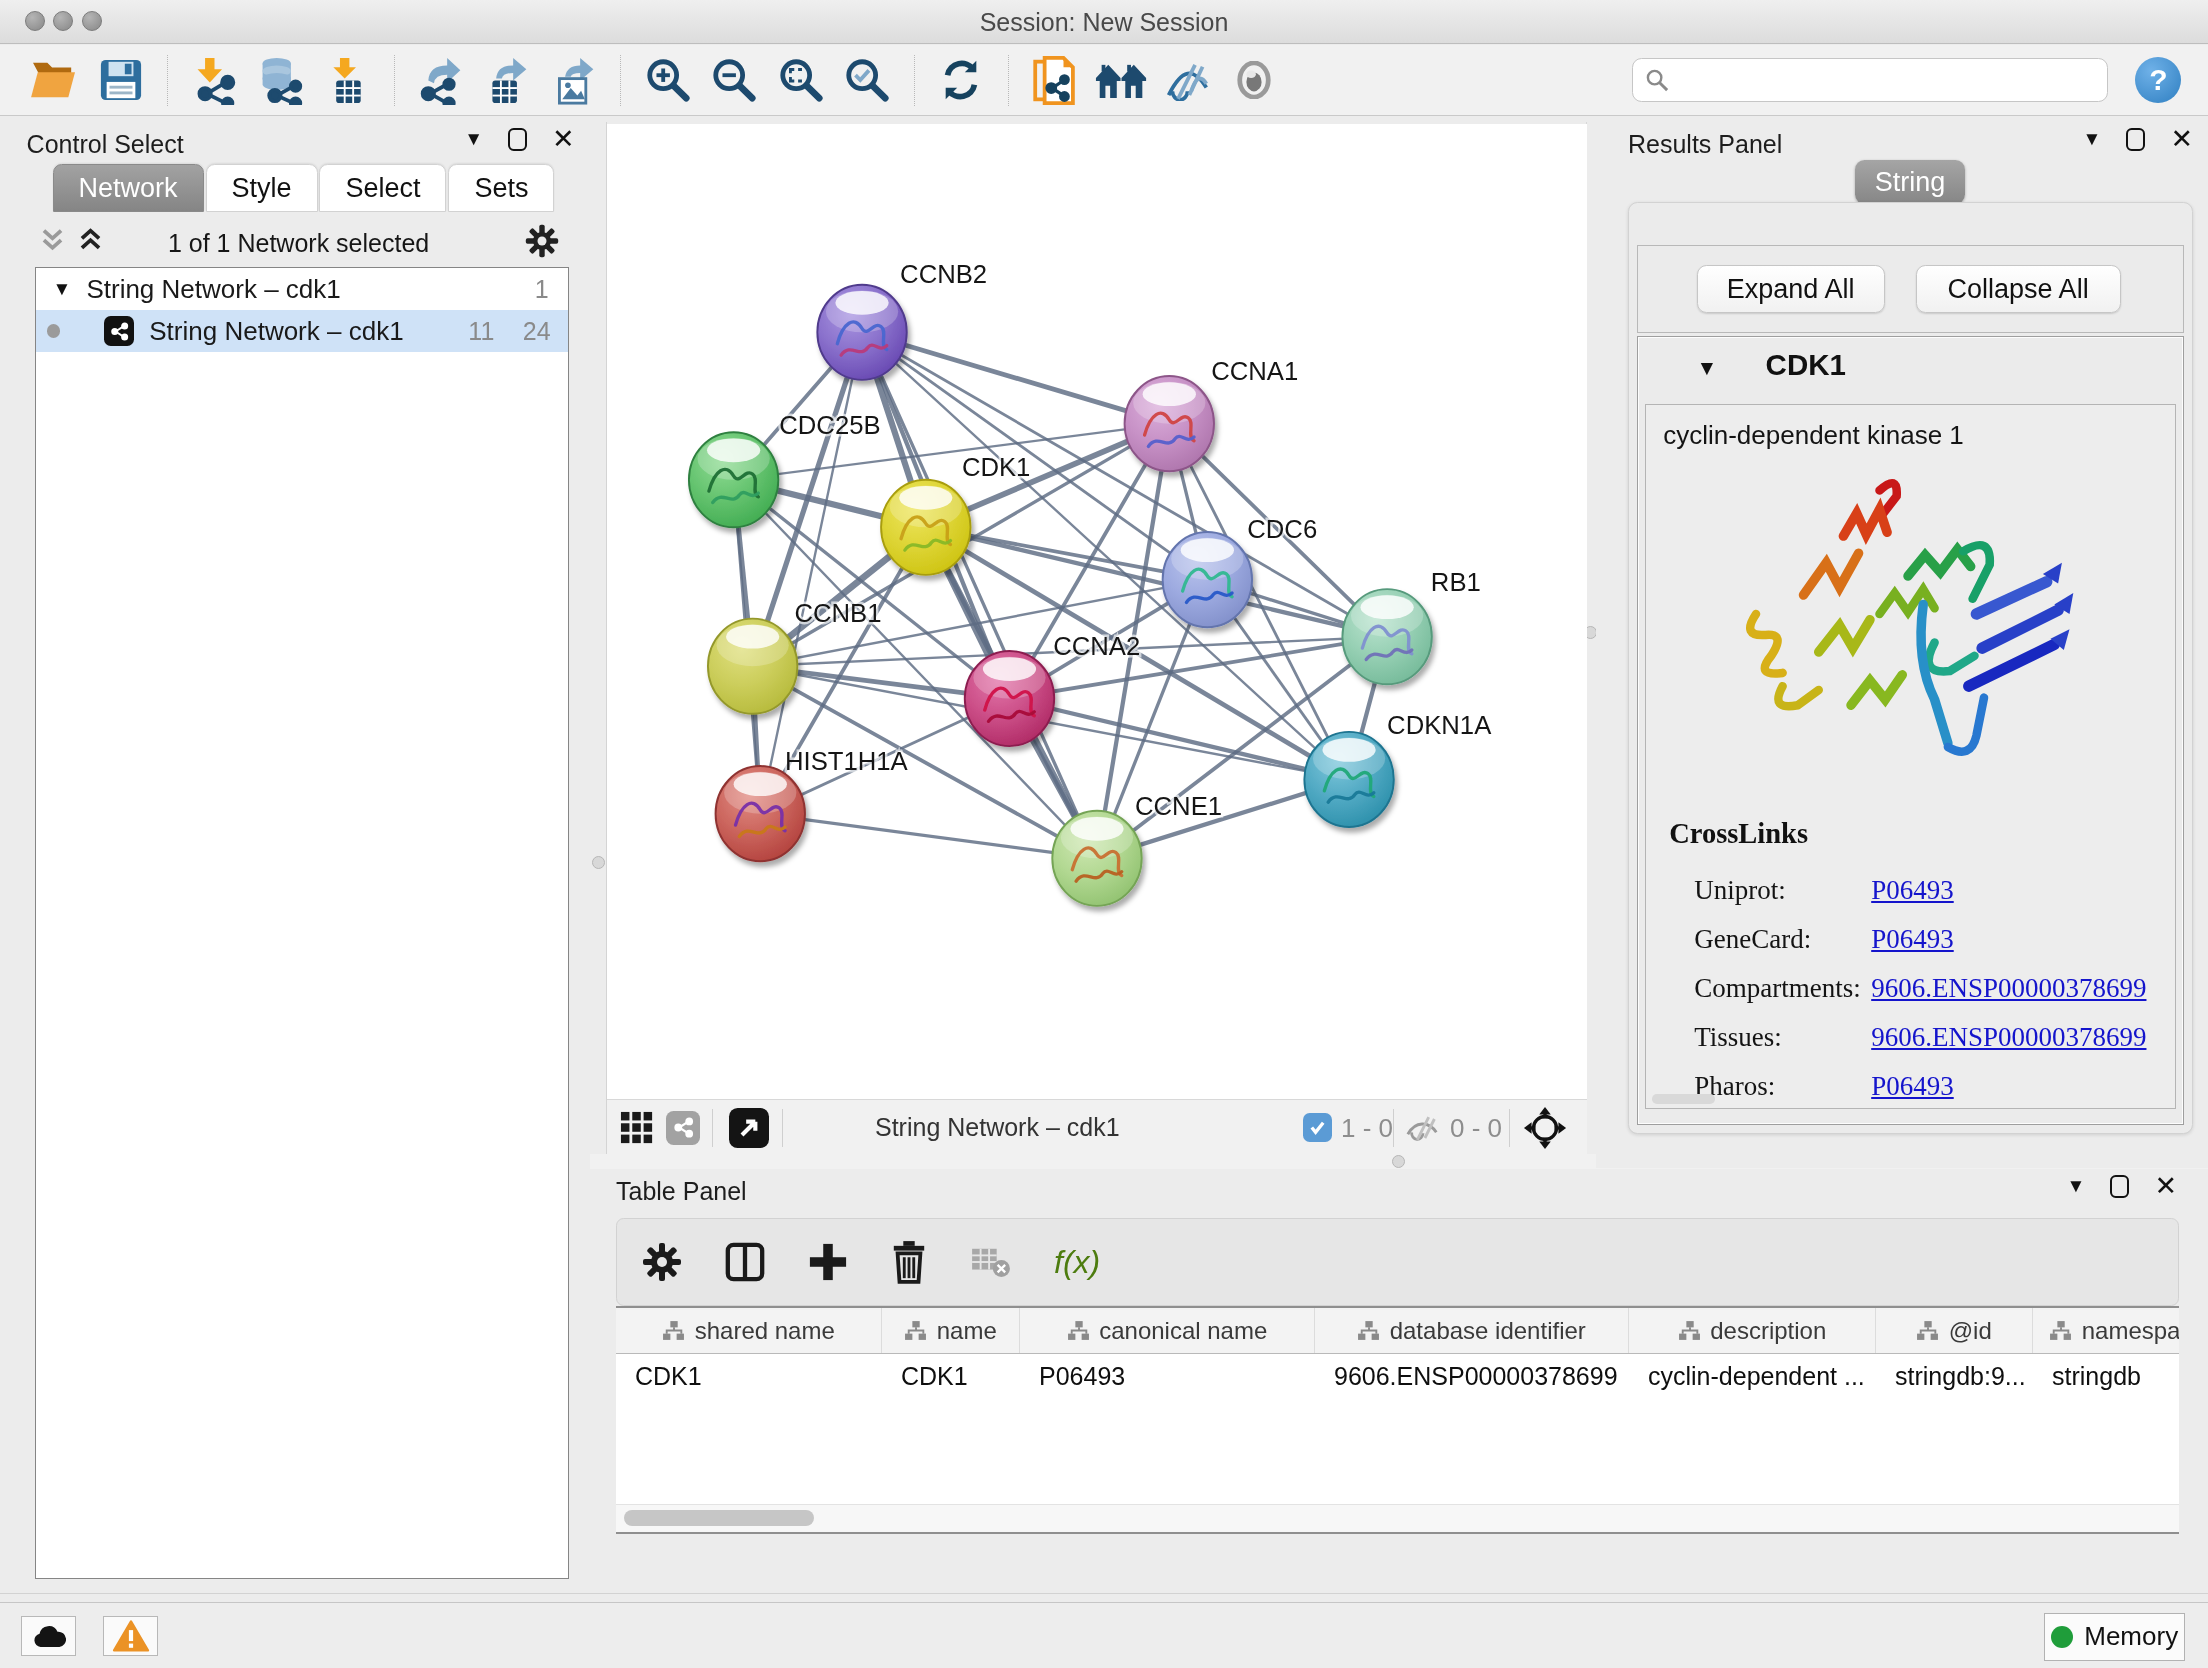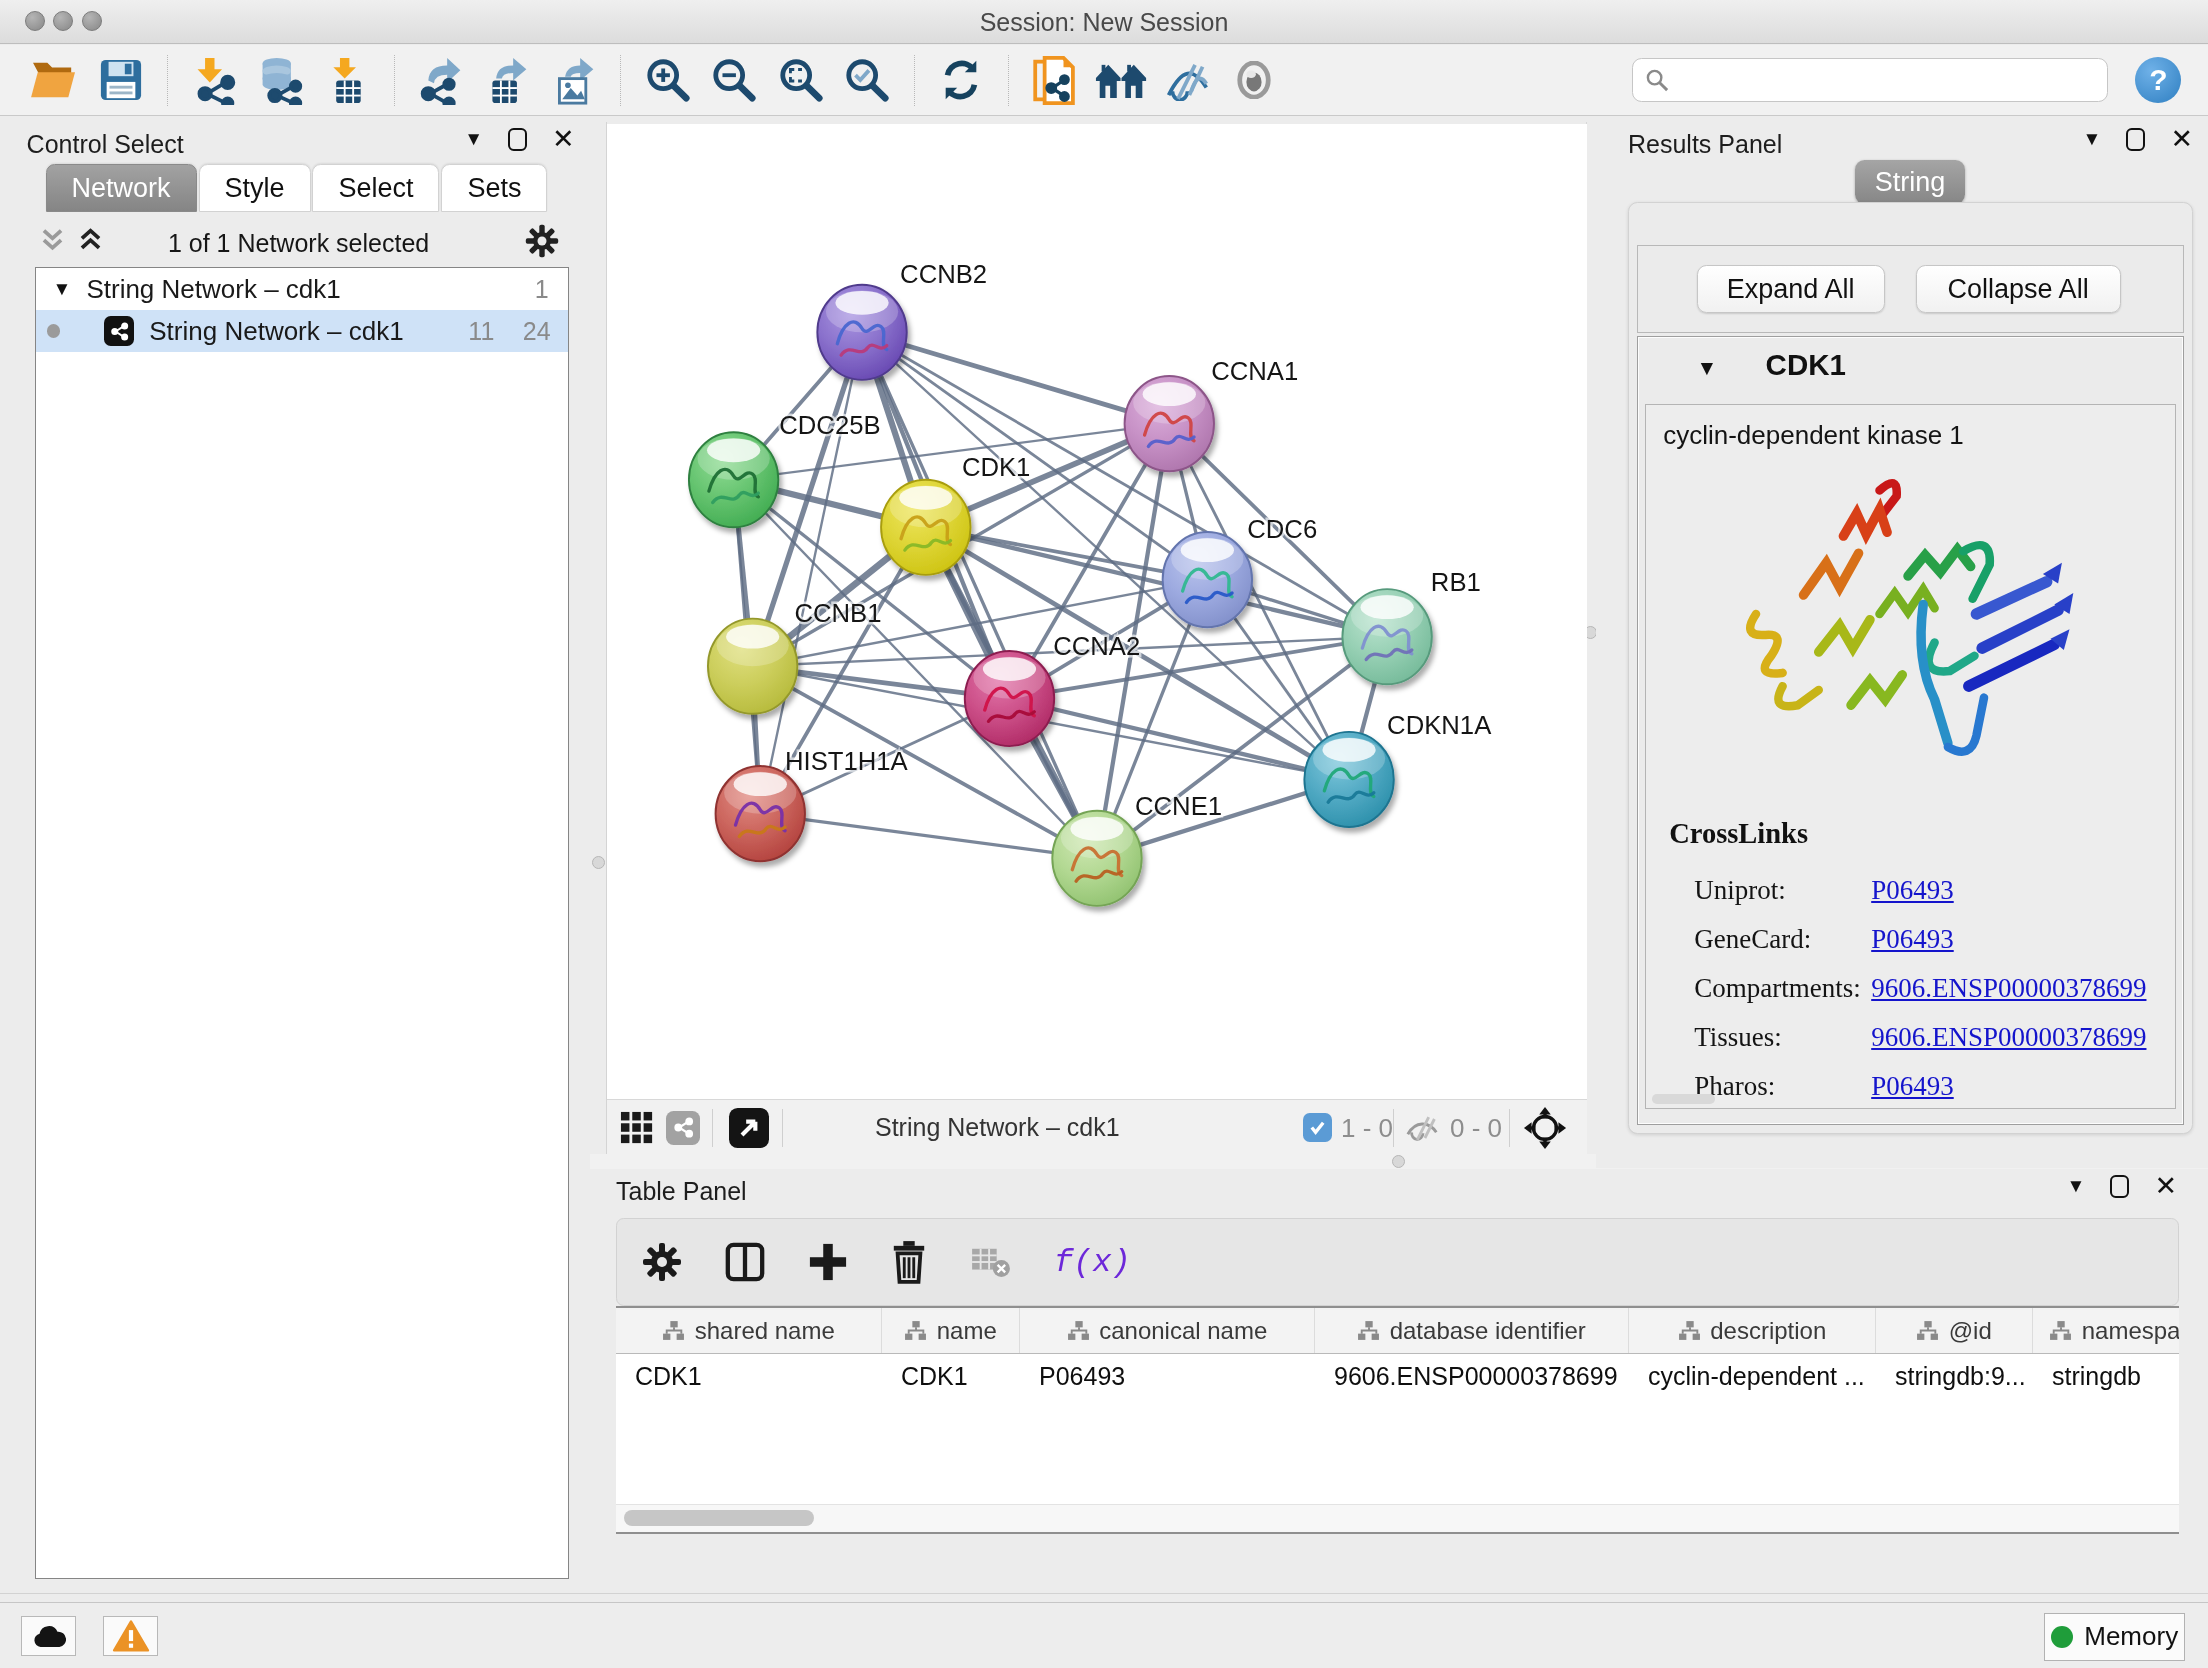--- a/index.html
+++ b/index.html
@@ -37,21 +37,21 @@
   
   .panel-header { position:absolute; left:0; right:0; top:3.8px; height:36px; }
   .ph-title { position:absolute; left:19px; top:3.8px; font-size:25px; color:#1d1d1d; }
   .ph-icons { position:absolute; right:15px; top:1.9px; display:flex; gap:25px; align-items:center; }
   .ph-tri { font-size:19px; color:#111; }
   .ph-float { width:19px; height:23px; border:2.9px solid #111; border-radius:5.7px; }
   .ph-close { font-size:27px; font-weight:bold; color:#111; line-height:23px; }
 
   
   .control-panel { position:absolute; left:7.6px; top:122px; width:582px; height:1471px; background:#ececec; }
-  .cp-tabs { position:absolute; left:38px; top:42px; display:flex;text-align:right; }
+  .cp-tabs { position:absolute; left:45px; top:42px; display:flex;text-align:right; }
   .ui-tab { padding:7.6px 25px; font-size:27px; background:#fff; border:1px solid #d2d2d2;
     border-radius:8.6px 8.6px 0 0; color:#111; margin-right:1.9px; box-shadow:0 -1px 1.9px rgba(0,0,0,.08); }
   .ui-tab.sel { background:linear-gradient(#a2a2a2,#858585); color:#fff; border-color:#8a8a8a; }
   .cp-status { position:absolute; left:0; right:0; top:99px; height:42px; }
   .cp-status .chev { position:absolute; top:3.8px; }
   .cp-status-text { position:absolute; left:0; right:0; top:7.6px; text-align:center; font-size:25px; color:#161616; }
   .cp-gear { position:absolute; right:30px; top:1.9px; }
   .cp-list { position:absolute; left:27px; right:21px; top:145px; bottom:14.3px;
     background:#fff; border:1.9px solid #858585; }
   .tree-row { display:flex; align-items:center; height:42px; font-size:26px; }
@@ -113,21 +113,21 @@
   .xl-row { height:49px; position:relative; }
   .xl-label { position:absolute; left:48px; top:5.7px; font-size:27px; color:#141414; }
   .xl-link { position:absolute; left:225px; top:5.7px; font-size:27px; color:#1414cc; text-decoration:underline; }
   .rp-thumb { position:absolute; left:5.7px; bottom:4.8px; width:63px; height:9.5px; background:#d9d9d9; border-radius:4.8px; }
 
   
   .table-panel { position:absolute; left:599px; top:1169px; right:16px; height:424px; background:#ececec; }
   .tp-toolbar { position:absolute; left:17px; right:13.3px; top:49px; height:88px;
     background:#e6e6e6; border:1px solid #d2d2d2; border-radius:7.6px;
     display:flex; align-items:center; padding-left:25px; gap:42px; }
-  .tp-fx { font-size:32px; color:#6d28d9; font-style:italic; font-family:Liberation Mono, monospace; }
+  .tp-fx { font-size:32px; color:#4d7c0f; font-style:italic; font-family:Liberation Sans, sans-serif; }
   .tbl-box { position:absolute; left:17px; right:13.3px; top:137px; height:228px; background:#fff;
     border-top:2.9px solid #8f8f8f; border-bottom:2.9px solid #8f8f8f; overflow:hidden; }
   .tbl-head { display:flex; height:46px; background:#f3f3f3; border-bottom:1px solid #b9b9b9; }
   .th { display:flex; align-items:center; justify-content:center; gap:9.5px;
     font-size:24px; color:#3a3a3a; border-right:1px solid #dcdcdc; flex:none; overflow:hidden; white-space:nowrap; }
   .tbl-row { display:flex; height:42px; background:#fff; }
   .td { font-size:25px; color:#0f0f0f; padding:7.6px 0 0 19px; flex:none; overflow:hidden; white-space:nowrap; }
   .tbl-scroll { position:absolute; left:0; right:0; bottom:0; height:28.5px; background:#f7f7f7; border-top:1px solid #e3e3e3; }
   .tbl-scroll-thumb { position:absolute; left:7.6px; top:5.7px; width:190px; height:16px; background:#c6c6c6; border-radius:8.6px; }
   .tbl-tabs { position:absolute; left:0; right:0; top:385px; display:flex; justify-content:center; }

